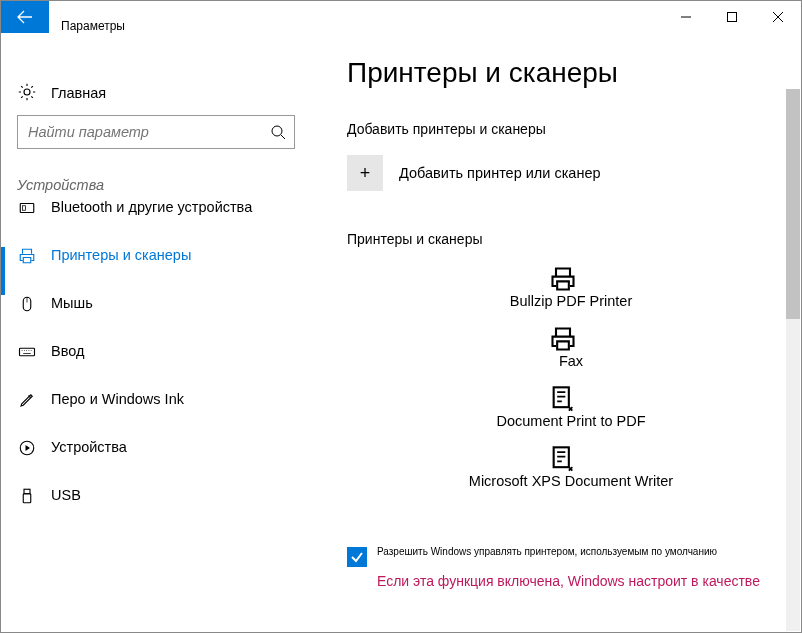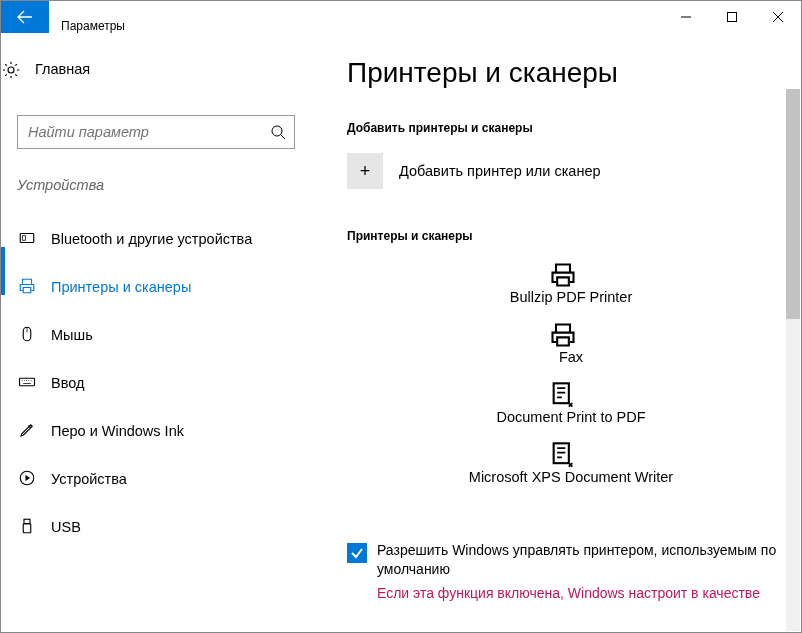--- a/index.html
+++ b/index.html
@@ -9,53 +9,53 @@
   .titlebar { height: 32px; display: flex; align-items: flex-end; }
   .back-btn { width: 48px; height: 32px; background: #0078d7; display: flex; align-items: center; justify-content: center; }
   .title-text { font-size: 12px; margin-left: 12px; color: #000; }
   .winbtns { margin-left: auto; display: flex; }
   .winbtn { width: 46px; height: 32px; display: flex; align-items: center; justify-content: center; font-size: 10px; color: #000; }
 
   .content { display: flex; height: calc(633px - 32px); }
 
   
   .sidebar { width: 310px; padding-top: 28px; }
-  .home-link { display: flex; align-items: flex-start; height: 40px; }
+  .home-link { display: flex; align-items: flex-end; height: 40px; padding-left: 16px; }
   .home-link .icon { width: 20px; display: flex; justify-content: center; }
   .home-link .label { margin-left: 14px; font-size: 14.5px; }
 
   .search-box { margin: 14px 16px 0 16px; height: 34px; border: 1px solid #999; display: flex; align-items: center; padding: 0 8px 0 10px; }
   .search-box input { border: none; outline: none; flex: 1; font-size: 14.5px; font-style: italic; color: #000000; background: transparent; }
   .search-box .sicon { width: 16px; color: #333; }
 
   .cat-header { margin: 28px 0 6px 16px; font-size: 14.5px; color: #666; font-style: italic; }
 
-  .nav-item { display: flex; align-items: flex-end; height: 48px; padding-left: 16px; position: relative; }
+  .nav-item { display: flex; align-items: flex-start; height: 48px; padding-left: 16px; position: relative; }
   .nav-item .icon { width: 20px; display: flex; justify-content: center; color: #000; }
   .nav-item .label { margin-left: 14px; font-size: 14.5px; }
   .nav-item.active::before { content: ""; position: absolute; left: 0; top: 0; bottom: 0; width: 4px; background: #0078d7; }
   .nav-item.active .label { color: #0078d7; }
   .nav-item.active .icon { color: #0078d7; }
 
   
   .main { flex: 1; padding: 24px 22px 0 36px; position: relative; overflow: hidden; }
   .main h1 { font-size: 28px; font-weight: 400; margin-bottom: 32px; }
-  .main h2 { font-size: 12px; font-weight: 700; margin-bottom: 18px; margin-top: 10px; }
+  .main h2 { font-size: 14px; font-weight: 400; margin-bottom: 18px; margin-top: 10px; }
 
   .add-row { display: flex; align-items: center; margin-bottom: 40px; }
   .add-btn { width: 36px; height: 36px; background: #e6e6e6; display: flex; align-items: center; justify-content: center; font-size: 18px; color: #000; }
   .add-label { margin-left: 16px; font-size: 14.5px; }
 
   .printer-row { display: flex; align-items: center; height: 60px; flex-direction: column; }
   .printer-row .picon { width: 32px; display: flex; justify-content: center; color: #000; }
   .printer-row .plabel { margin-left: 16px; font-size: 14.5px; }
 
   .check-row { display: flex; align-items: flex-start; margin-top: 40px; }
   .check-box { width: 20px; height: 20px; background: #0078d7; display: flex; align-items: center; justify-content: center; flex-shrink: 0; margin-top: 2px; }
-  .check-text { margin-left: 10px; font-size: 14px; line-height: 1.35; }
+  .check-text { margin-left: 10px; font-size: 10px; line-height: 1.35; }
   .check-desc { margin-left: 30px; margin-top: 6px; font-size: 14px; color: #be185d; }
 
   .scrollbar { position: absolute; right: 1px; top: 88px; width: 14px; bottom: 1px; background: #f0f0f0; }
   .scrollbar .thumb { background: #c2c2c2; width: 100%; height: 230px; }
 
   svg { display: block; }
 </style>
 </head>
 <body>
 

